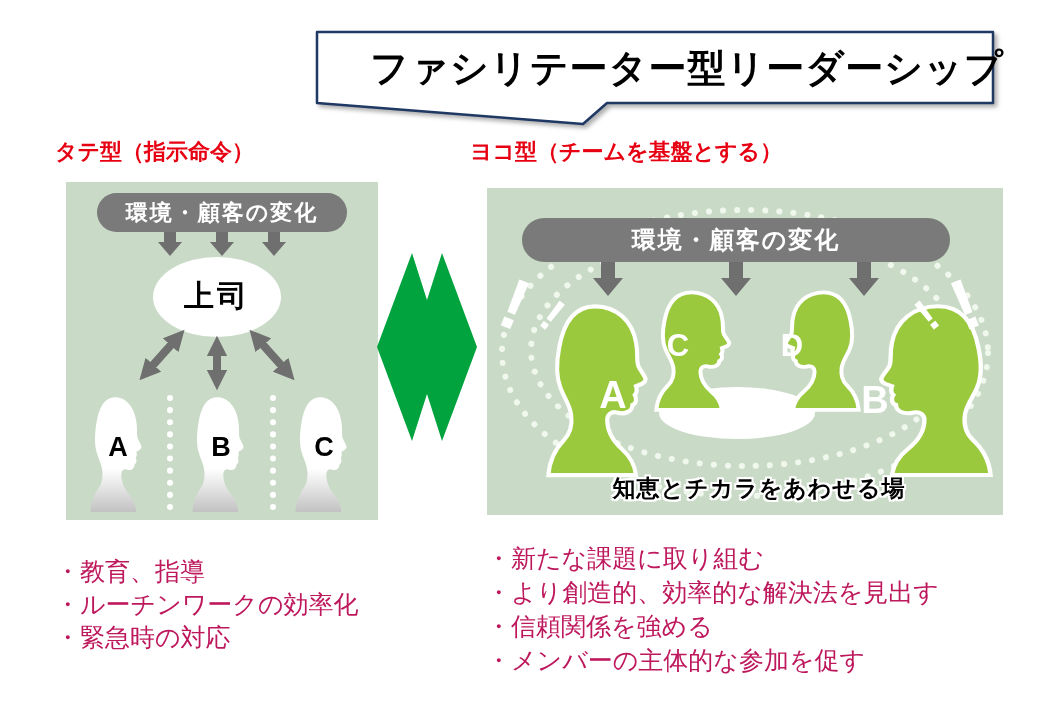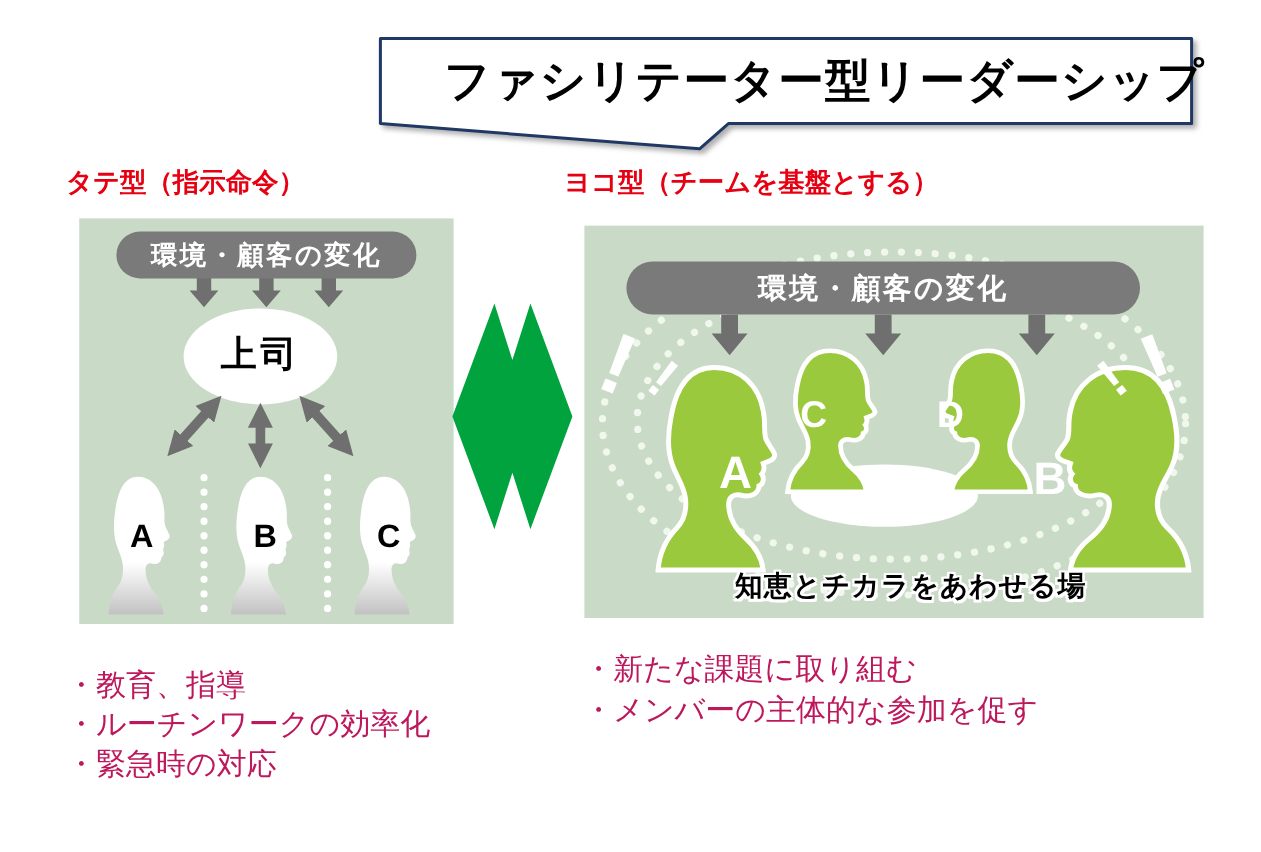--- a/index.html
+++ b/index.html
@@ -162,16 +162,18 @@
     <div id="right-caption" class="abs">知恵とチカラをあわせる場</div>
   </div>
 
   <div id="left-bullets" class="abs bullets">
     <span class="bullet-line">・教育、指導</span>
     <span class="bullet-line">・ルーチンワークの効率化</span>
     <span class="bullet-line">・緊急時の対応</span>
   </div>
   <div id="right-bullets" class="abs bullets">
     <span class="bullet-line">・新たな課題に取り組む</span>
+    <span class="bullet-line">・より創造的、効率的な解決法を見出す</span>
+    <span class="bullet-line">・信頼関係を強める</span>
     <span class="bullet-line">・メンバーの主体的な参加を促す</span>
   </div>
 
 </div>
 
 </body></html>

